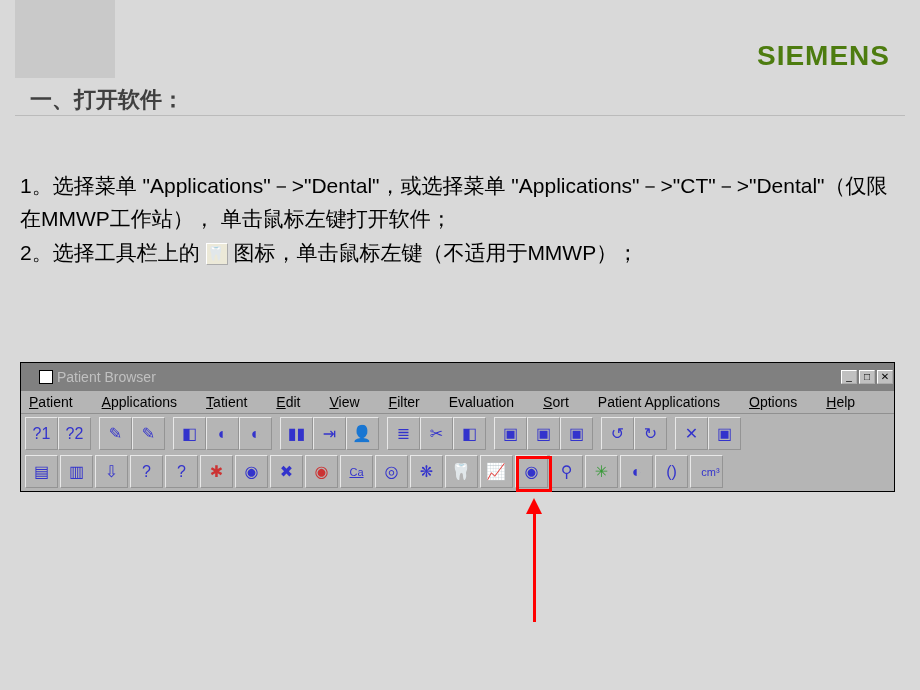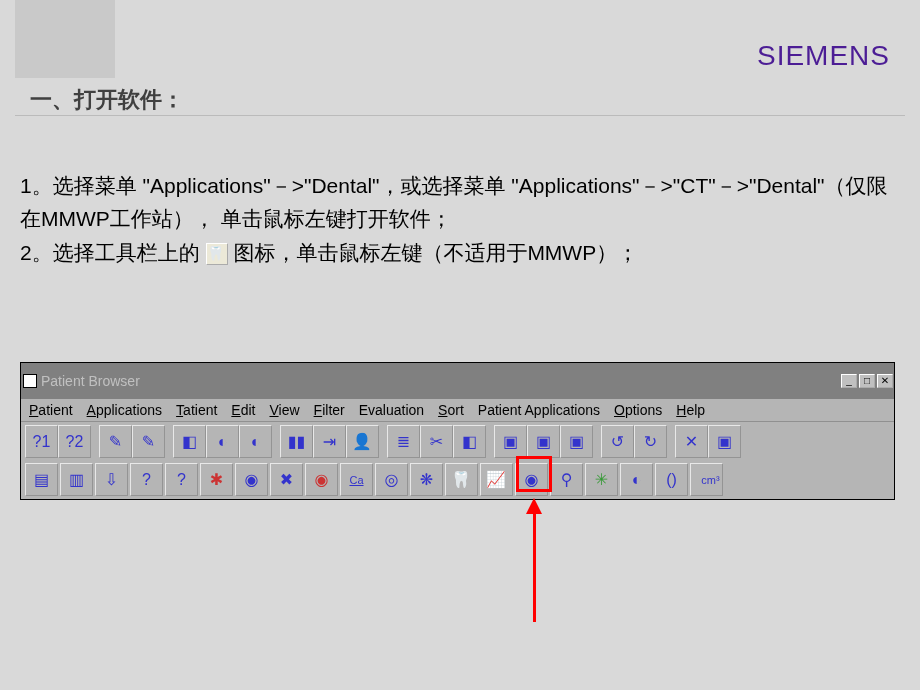--- a/index.html
+++ b/index.html
@@ -16,22 +16,22 @@
     left: 15px;
     top: 0;
     width: 100px;
     height: 78px;
     background: #c9c9c9;
   }
   .logo {
     position: absolute;
     right: 30px;
     top: 40px;
-    color: #4c1d95;
-    font-weight: 400;
+    color: #4d7c0f;
+    font-weight: 700;
     font-size: 28px;
     letter-spacing: 1px;
   }
   .section-title {
     position: absolute;
     left: 30px;
     top: 85px;
     font-size: 22px;
     font-weight: bold;
     color: #404040;
@@ -71,25 +71,25 @@
     position: absolute;
     left: 20px;
     top: 362px;
     width: 875px;
     border: 1px solid #000;
     background: #b5b5b5;
   }
   .titlebar {
     background: #808080;
     color: #c0c0c0;
-    height: 36px;
+    height: 28px;
     display: flex;
     align-items: center;
     font-size: 14px;
-    padding-left: 2px;
+    padding-left: 18px;
   }
   .titlebar .sysicon {
     width: 14px; height: 14px;
     background: #fff;
     border: 1px solid #000;
     margin-right: 4px;
   }
   .titlebar .spacer { flex: 1; }
   .titlebar .winbtn {
     width: 16px; height: 14px;
@@ -97,21 +97,21 @@
     border: 1px outset #fff;
     margin: 0 1px;
     font-size: 10px;
     text-align: center;
     line-height: 12px;
     color: #000;
   }
   .menubar {
     background: #b5b5b5;
     display: flex;
-    gap: 14px;
+    gap: 29px;
     padding: 3px 8px;
     font-size: 14px;
     color: #000;
   }
   .menubar span { cursor: default; }
   .menubar span u { text-decoration: underline; }
   .toolbar {
     background: #b5b5b5;
     padding: 3px 4px 3px 4px;
     display: flex;

